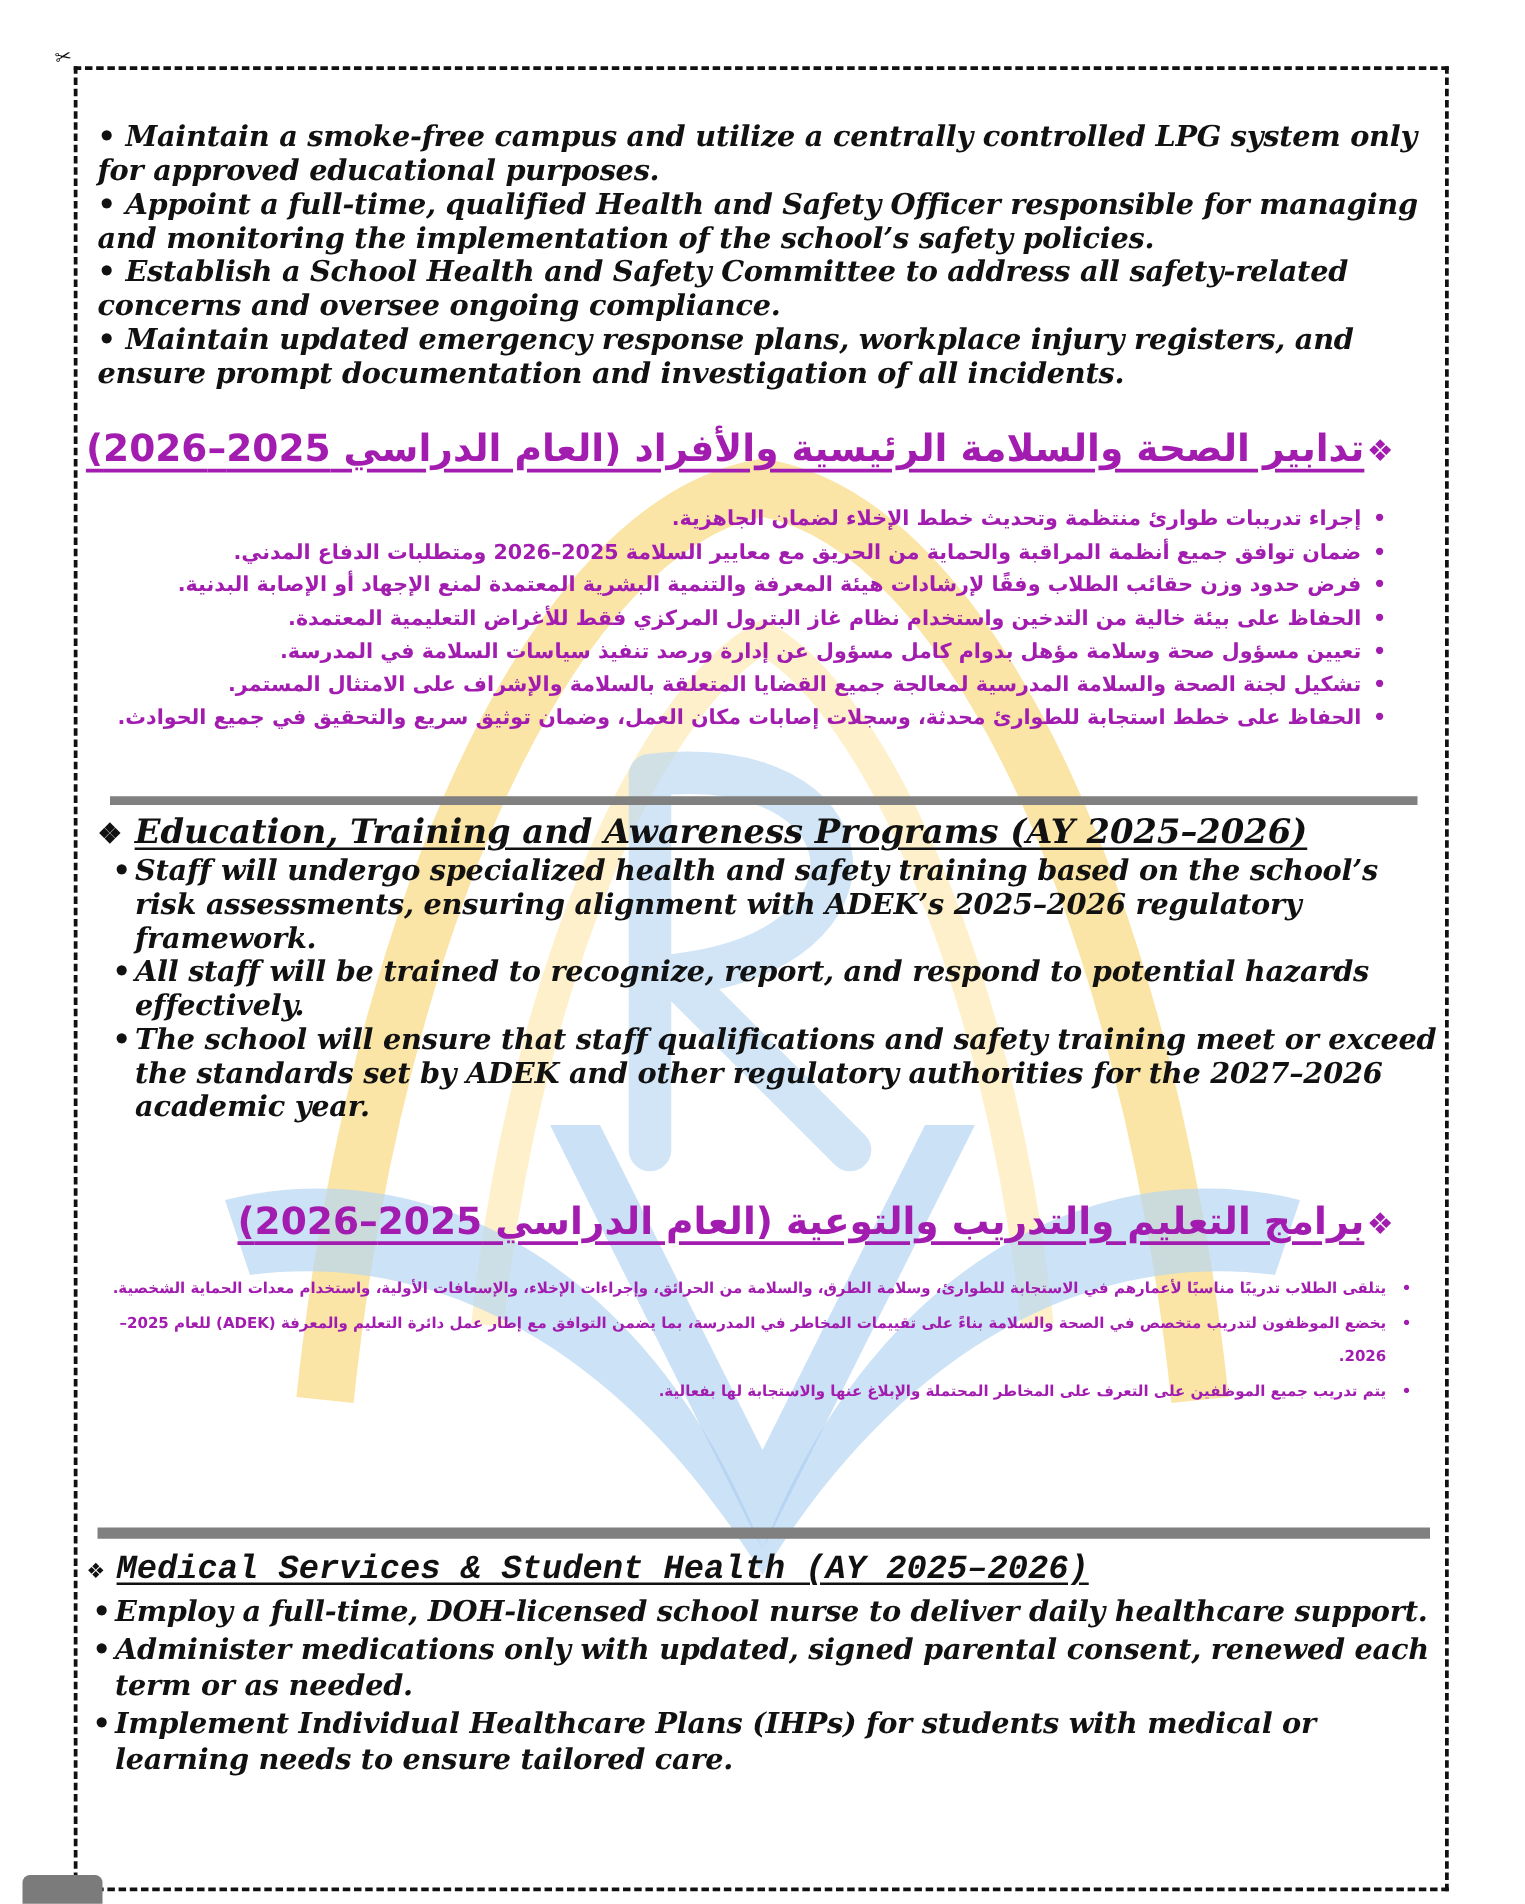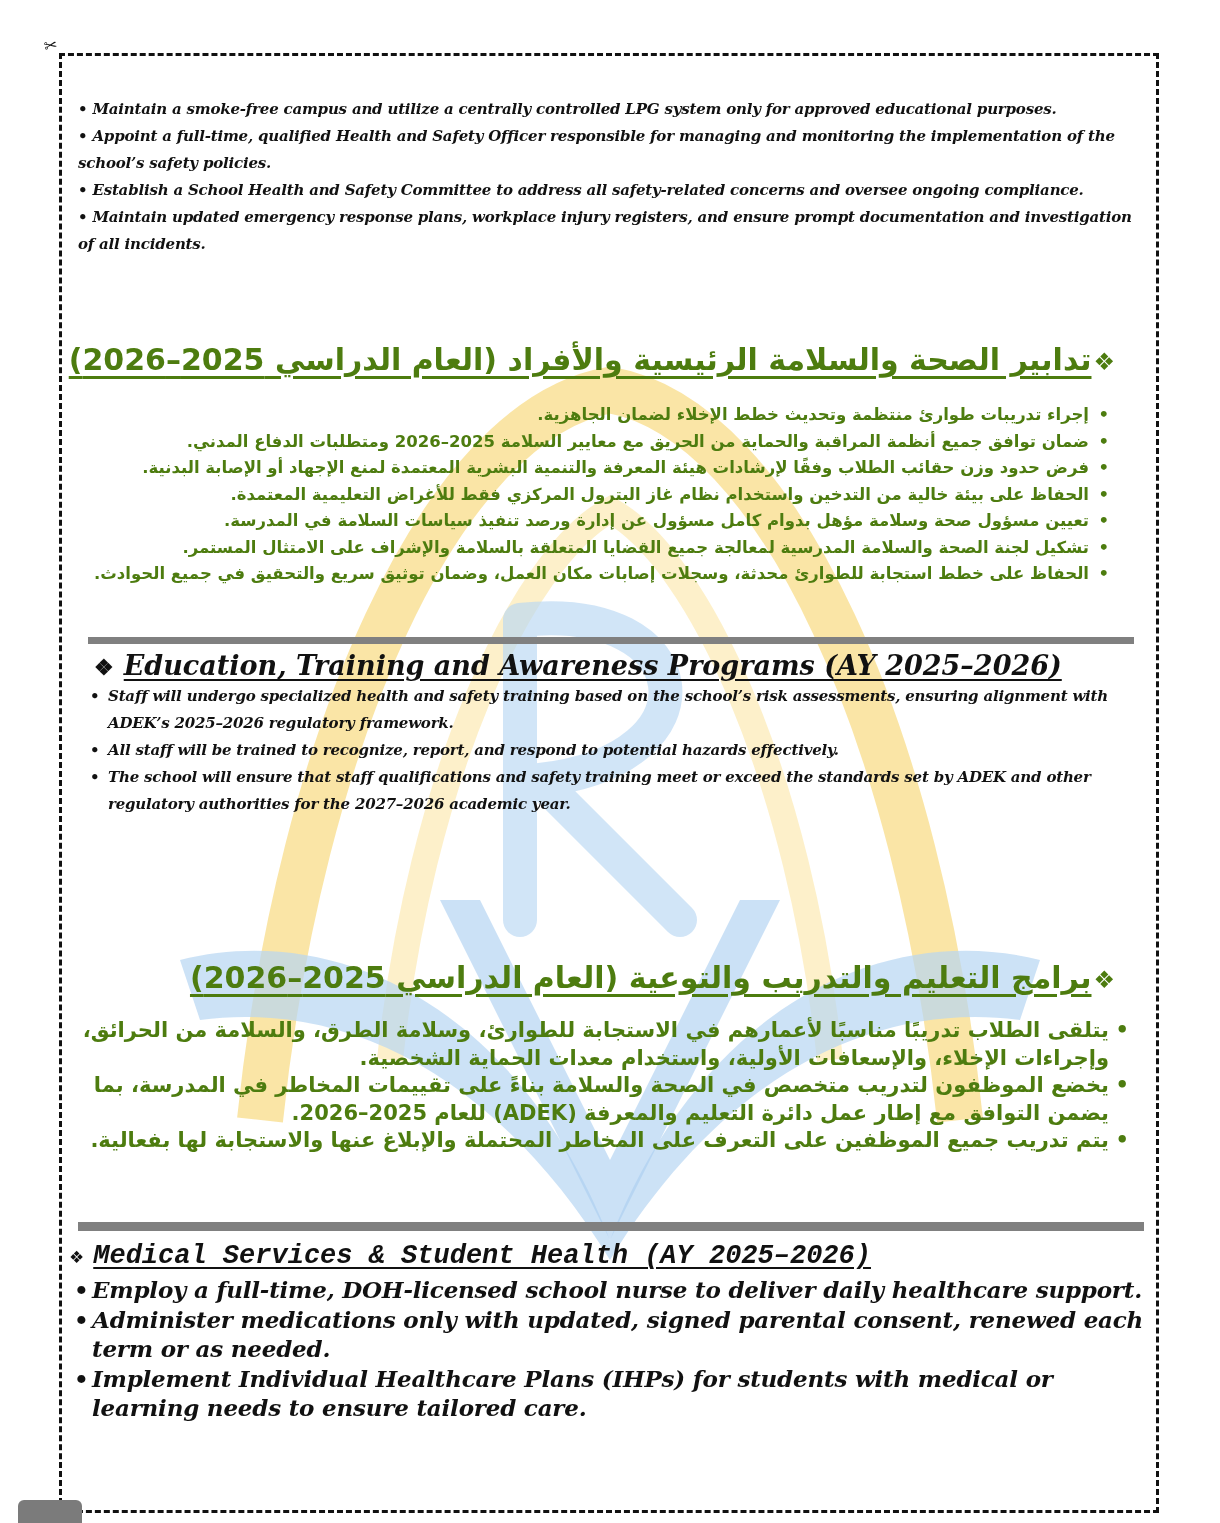--- a/index.html
+++ b/index.html
@@ -9,54 +9,54 @@
   .watermark { position: absolute; left: 140px; top: 360px; width: 940px; height: 900px; z-index: 0; pointer-events: none; }
 
   
   .frame { position: absolute; left: 59px; top: 53px; width: 1100px; height: 1460px; border: 3px dashed #111; box-sizing: border-box; z-index: 1; }
   .scissors { position: absolute; left: 44px; top: 38px; font-size: 16px; line-height: 16px; color: #111; z-index: 2; transform: rotate(-10deg); }
   .corner-badge { position: absolute; left: 18px; top: 1500px; width: 64px; height: 40px; background: #7b7b7b; border-radius: 6px 6px 0 0; z-index: 2; }
 
   .content { position: absolute; left: 0; top: 0; width: 1220px; height: 1523px; z-index: 3; }
 
   
-  .en { font-family: "DejaVu Serif", serif; font-style: italic; font-weight: bold; font-size: 15px; line-height: 27px; letter-spacing: -0.2px; }
+  .en { font-family: "DejaVu Serif", serif; font-style: italic; font-weight: bold; font-size: 23px; line-height: 27px; letter-spacing: -0.2px; }
   .en p { margin: 0; }
   .en-top { position: absolute; left: 78px; top: 96px; width: 1060px; }
   .en-top p { text-indent: 0; }
 
   .en-heading { font-family: "DejaVu Serif", serif; font-style: italic; font-weight: bold; font-size: 27px; line-height: 32px; white-space: nowrap; }
   .en-heading .u { text-decoration: underline; text-decoration-thickness: 2px; text-underline-offset: 4px; }
   .diamond { font-style: normal; font-size: 22px; margin-right: 10px; }
 
   .en-list { list-style: none; margin: 0; padding: 0; }
   .en-list li { position: relative; padding-left: 20px; }
   .en-list li::before { content: "\2022"; position: absolute; left: 2px; top: 0; font-style: normal; }
 
-  .edu-heading { position: absolute; left: 94px; top: 650px; }
+  .edu-heading { position: absolute; left: 78px; top: 650px; }
   .edu-list { position: absolute; left: 88px; top: 683px; width: 1065px; }
 
   .med-heading { position: absolute; left: 70px; top: 1240px; font-family: Liberation Mono, monospace; }
   .med-list { position: absolute; left: 72px; top: 1275px; width: 1075px; font-size: 23px; line-height: 29.5px; }
 
   
-  .ar { direction: rtl; font-family: "DejaVu Sans", sans-serif; font-weight: bold; color: #4d7c0f; }
+  .ar { direction: rtl; font-family: "DejaVu Sans", sans-serif; font-weight: bold; color: #a21caf; }
   .ar-heading { font-size: 30px; line-height: 40px; white-space: nowrap; }
   .ar-heading .u { text-decoration: underline; text-decoration-thickness: 3px; text-underline-offset: 6px; }
   .ar-heading .star { font-size: 24px; margin-left: 2px; }
 
   .ar-list { list-style: none; margin: 12px; padding: 0; font-size: 16.5px; line-height: 26.5px; }
   .ar-list li { position: relative; padding-right: 24px; white-space: nowrap; }
   .ar-list li::before { content: "\2022"; position: absolute; right: 4px; top: 0; }
 
   .health-heading { position: absolute; right: 105px; top: 340px; }
   .health-list { position: absolute; right: 95px; top: 390px; width: 1030px; }
 
   .edu-ar-heading { position: absolute; right: 105px; top: 958px; }
-  .edu-ar-list { position: absolute; right: 75px; top: 1005px; width: 1075px; font-size: 21px; line-height: 27.5px; }
+  .edu-ar-list { position: absolute; right: 75px; top: 1005px; width: 1075px; font-size: 12px; line-height: 27.5px; }
   .edu-ar-list li { white-space: normal; }
 
   .sep { position: absolute; height: 7px; background: #808080; }
   .sep-1 { left: 88px; top: 637px; width: 1046px; }
   .sep-2 { left: 78px; top: 1222px; width: 1066px; height: 9px; }
 </style>
 </head>
 <body>
 
 <svg class="watermark" viewBox="0 0 940 900" xmlns="http://www.w3.org/2000/svg">

